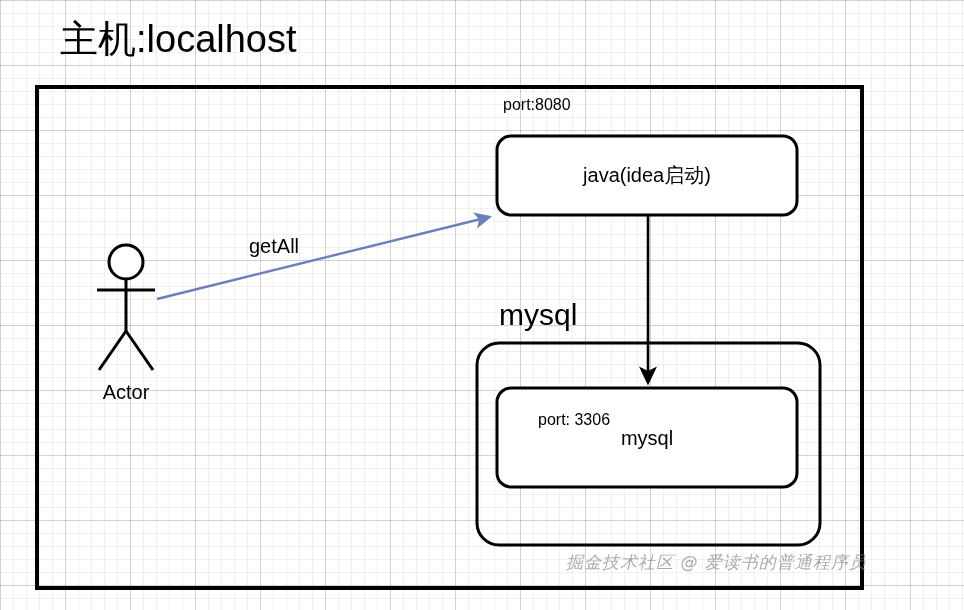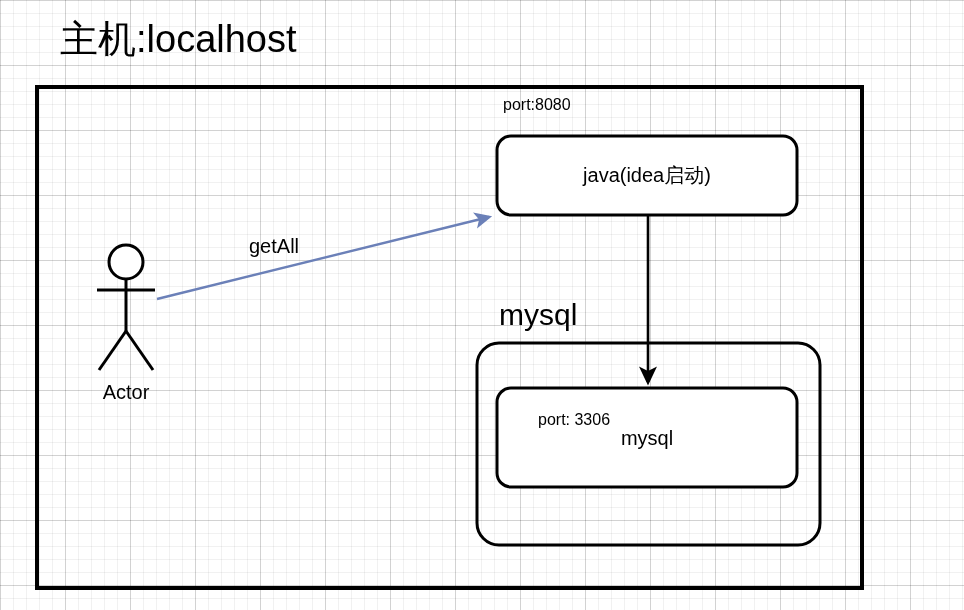--- a/index.html
+++ b/index.html
@@ -143,14 +143,15 @@
   <div class="lbl" id="docker-label">mysql</div>
 
   <div class="lbl" id="port-3306-label">port: 3306</div>
 
   <div class="lbl" id="actor-label">Actor</div>
 
   <div class="lbl" id="mysql-box-label">mysql</div>
 
   <div class="lbl" id="getall-label">getAll</div>
 
+  <div id="watermark">掘金技术社区 @ 爱读书的普通程序员</div>
 
 </div>
 
 </body></html>

